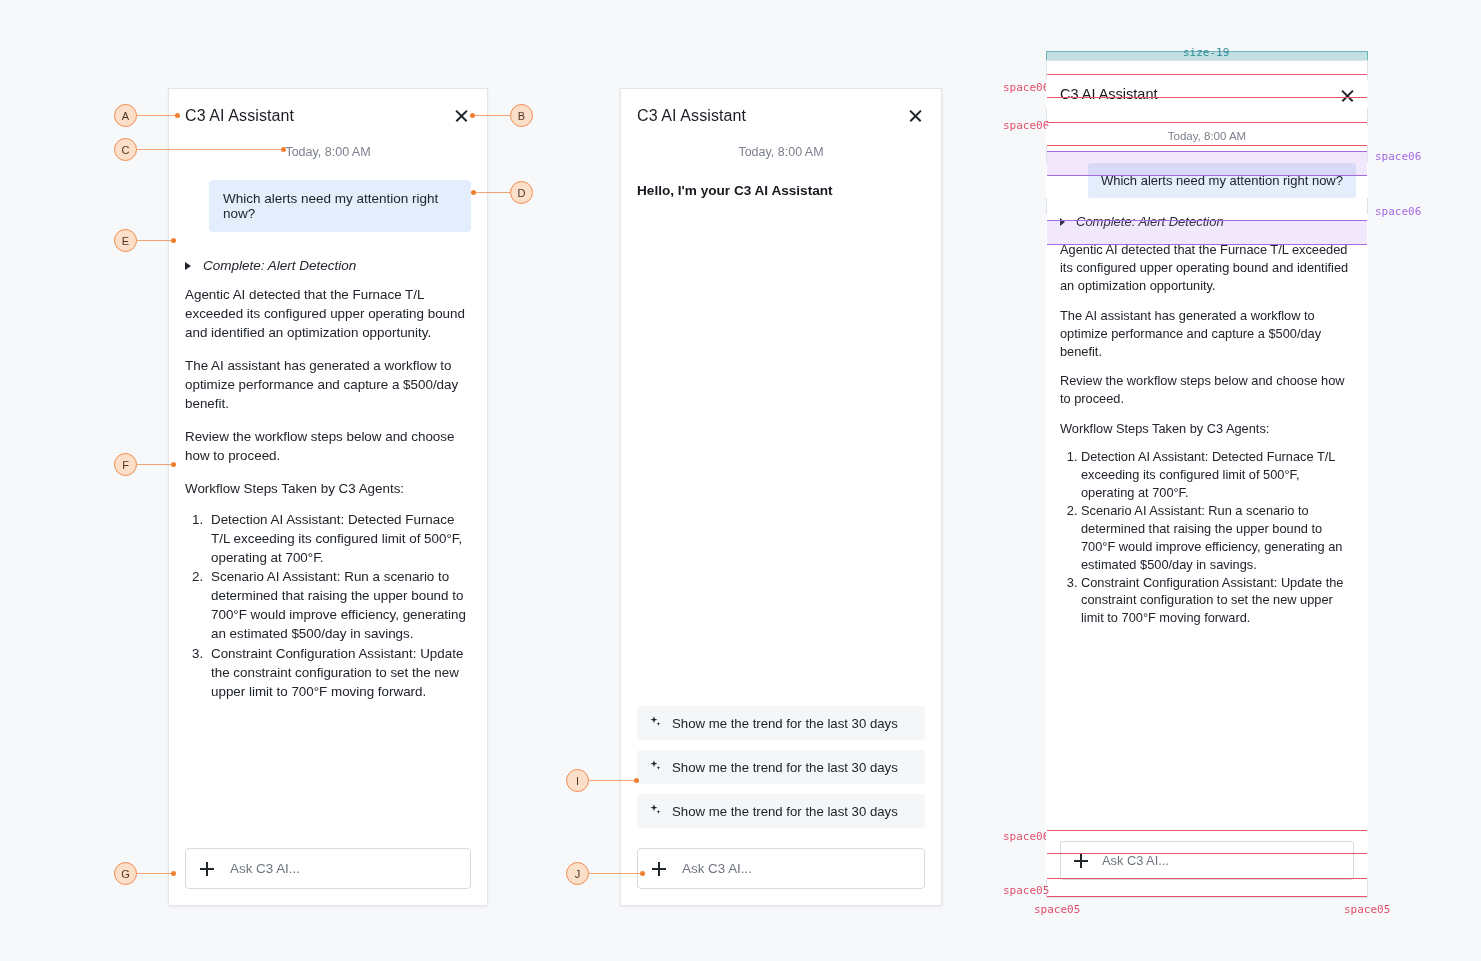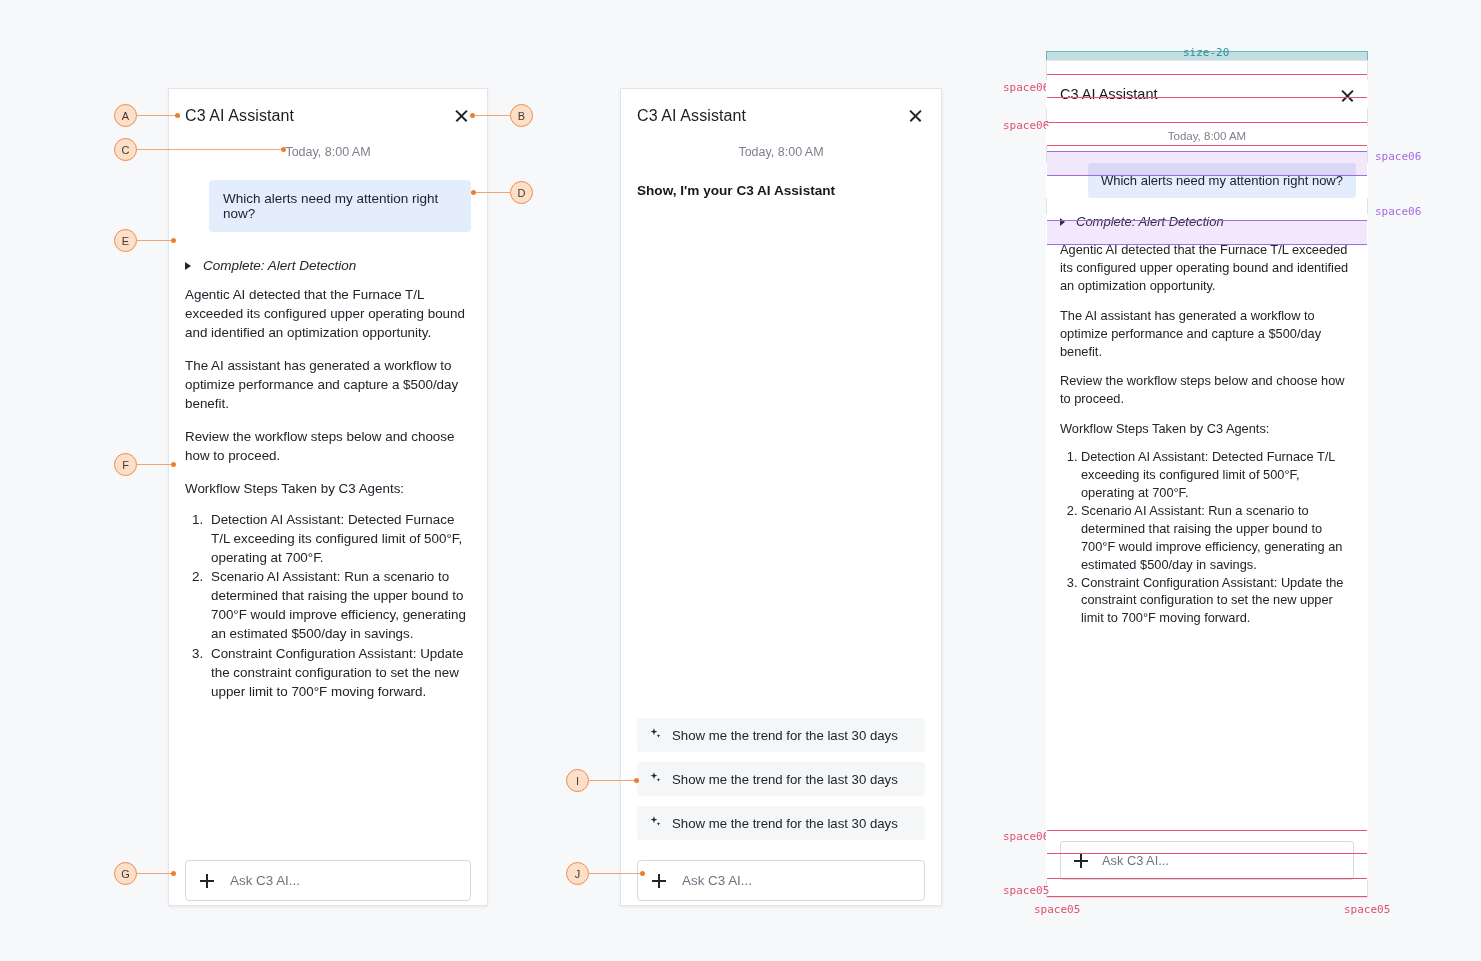--- a/index.html
+++ b/index.html
@@ -71,21 +71,21 @@
 
   .para { font-size: 13.4px; line-height: 1.42; color:#20242b; margin: 14px 0 0 0; }
   .para.first { margin-top: 12px; }
 
   ol.steps {
     margin: 12px 0 0 0; padding-left: 22px; font-size:13.4px;
     line-height:1.42; color:#20242b;
   }
   ol.steps li { padding-left: 4px; }
 
-  .panel-footer { padding: 0 16px 4px 16px; }
+  .panel-footer { padding: 0 16px 16px 16px; }
   .suggest {
     display:flex; align-items:center; gap:10px;
     background:#f5f6f8; border-radius:4px;
     padding: 9px 12px; font-size:13.2px; color:#20242b;
     margin-bottom: 10px; cursor:pointer;
   }
   .ask-box {
     display:flex; align-items:center; gap:16px;
     border:1px solid #d6d9de; border-radius:4px;
     padding: 12px 14px; background:#fff; cursor:text;
@@ -198,21 +198,21 @@
     </div>
   </div>
 
   <div class="panel" style="left:620px; top:88px; width:322px; height:818px;">
     <div class="panel-head">
       <div class="panel-title">C3 AI Assistant</div>
       <div class="close-x"></div>
     </div>
     <div class="timestamp">Today, 8:00 AM</div>
     <div class="panel-body">
-      <p class="hello">Show, I'm your C3 AI Assistant</p>
+      <p class="hello">Hello, I'm your C3 AI Assistant</p>
     </div>
     <div class="panel-footer">
       <div class="suggest">
         <span>
           <svg width="13" height="13" viewBox="0 0 16 16" aria-hidden="true">
             <path d="M6.1 1.4 L7.15 4.6 L10.3 5.7 L7.15 6.8 L6.1 10 L5.05 6.8 L1.9 5.7 L5.05 4.6 Z" fill="#20242b"></path>
             <path d="M11.6 8.6 L12.2 10.3 L13.9 10.9 L12.2 11.5 L11.6 13.2 L11 11.5 L9.3 10.9 L11 10.3 Z" fill="#20242b"></path>
           </svg>
         </span>
         <span>Show me the trend for the last 30 days</span>
@@ -290,21 +290,21 @@
     <div class="sp-line" style="left:1px; top:14px;  width:320px; height:1.2px; z-index:6;"></div>
     <div class="sp-line" style="left:1px; top:37px;  width:320px; height:1.2px; z-index:6;"></div>
     <div class="sp-line" style="left:1px; top:62px;  width:320px; height:1.2px; z-index:6;"></div>
     <div class="sp-line" style="left:1px; top:85px;  width:320px; height:1.2px; z-index:6;"></div>
     <div class="sp-line" style="left:1px; top:770px; width:320px; height:1.2px; z-index:6;"></div>
     <div class="sp-line" style="left:1px; top:793px; width:320px; height:1.2px; z-index:6;"></div>
     <div class="sp-line" style="left:1px; top:818px; width:320px; height:1.2px; z-index:6;"></div>
     <div class="sp-line" style="left:1px; top:836px; width:320px; height:1.2px; z-index:6;"></div>
   </div>
 
-  <span class="lbl teal" style="left:1183px; top:46px;">size-20</span>
+  <span class="lbl teal" style="left:1183px; top:46px;">size-19</span>
 
   <span class="lbl red" style="left:1003px; top:81px;">space06</span>
   <span class="lbl red" style="left:1003px; top:119px;">space06</span>
   <span class="lbl red" style="left:1003px; top:830px;">space06</span>
   <span class="lbl red" style="left:1003px; top:884px;">space05</span>
 
   <span class="lbl purp" style="left:1375px; top:150px;">space06</span>
   <span class="lbl purp" style="left:1375px; top:205px;">space06</span>
 
   <span class="lbl red" style="left:1034px; top:903px;">space05</span>

